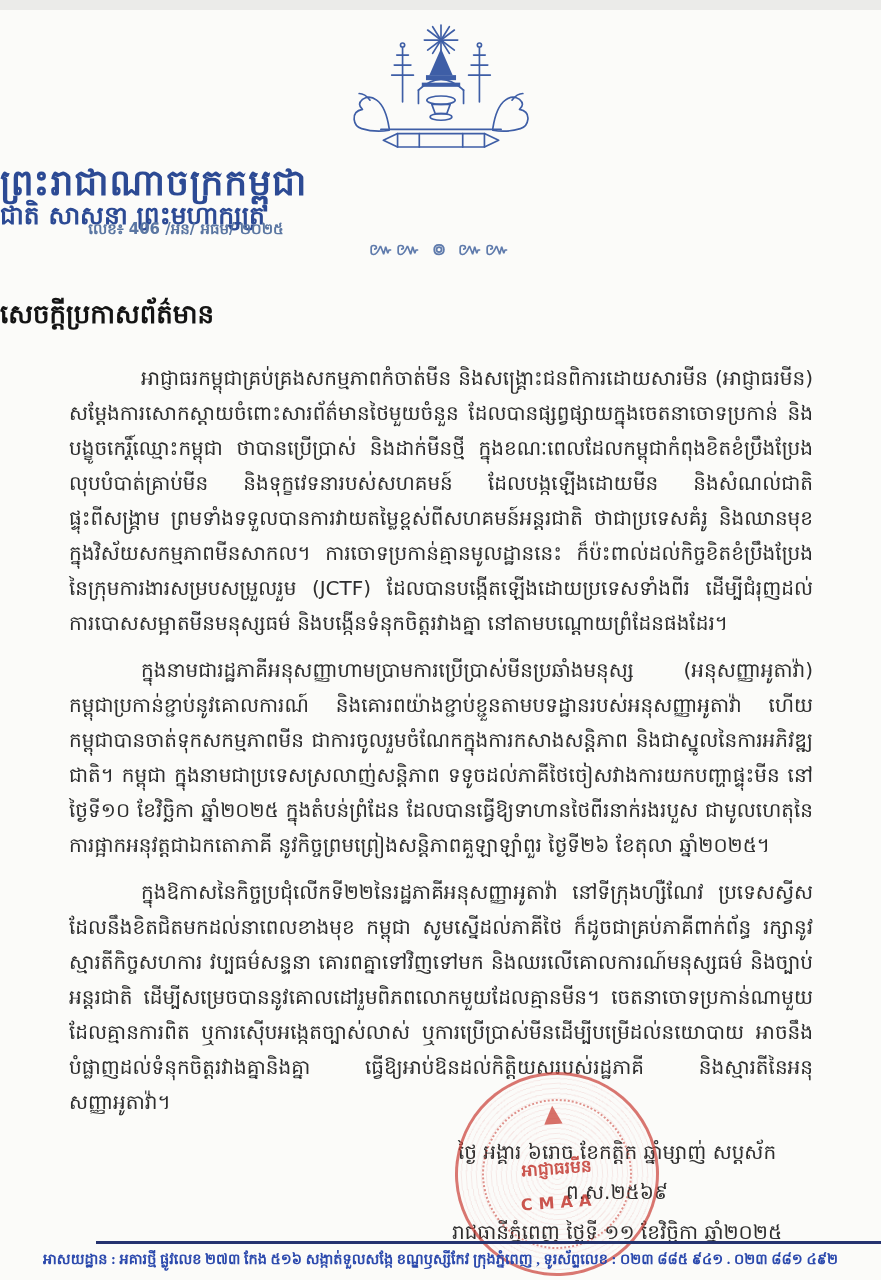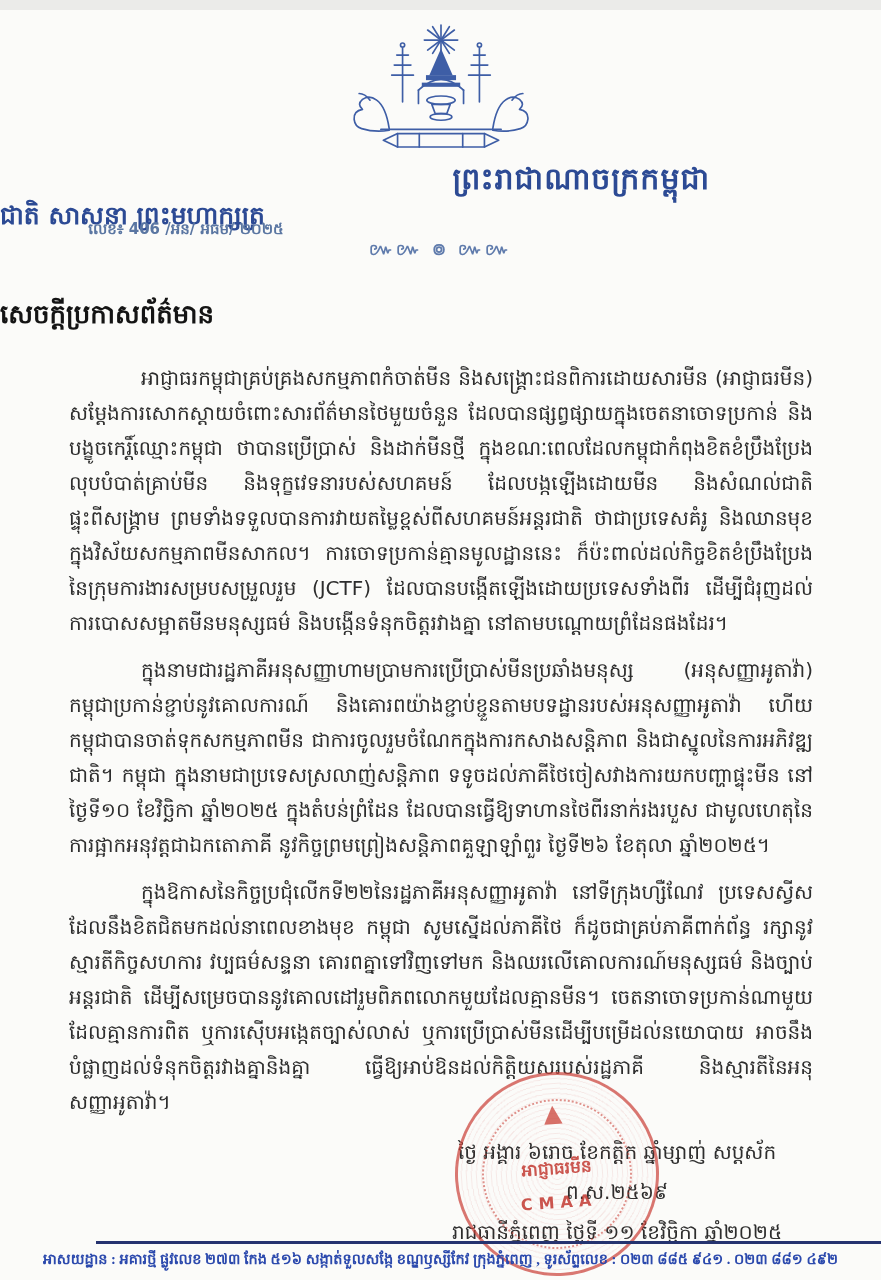--- a/index.html
+++ b/index.html
@@ -7,22 +7,22 @@
     width:881px;height:1280px;position:relative;overflow:hidden;
     background:#fbfbf9;
     font-family:"DejaVu Sans", sans-serif;
     -webkit-font-smoothing:antialiased;
   }
   .top-strip{position:absolute;top:0;left:0;width:881px;height:10px;background:#ebebe9;}
 
   
   .emblem{position:absolute;top:20px;left:312px;width:258px;height:142px;}
   .kingdom-title{
-    position:absolute;top:160px;left:0;width:710px;text-align:right;
-    font-size:30px;font-weight:bold;color:#2c4a94;letter-spacing:1px;
+    position:absolute;top:160px;left:0;width:710px;text-align:left;
+    font-size:36px;font-weight:bold;color:#2c4a94;letter-spacing:1px;
   }
   .motto{
     position:absolute;top:200px;left:0;width:881px;
     font-size:25px;font-weight:bold;color:#2c4a94;
   }
   .hdr-divider{
     position:absolute;top:238px;left:0;width:881px;text-align:center;
     font-size:17px;color:#5f7bac;letter-spacing:3px;font-weight:bold;
   }
 

